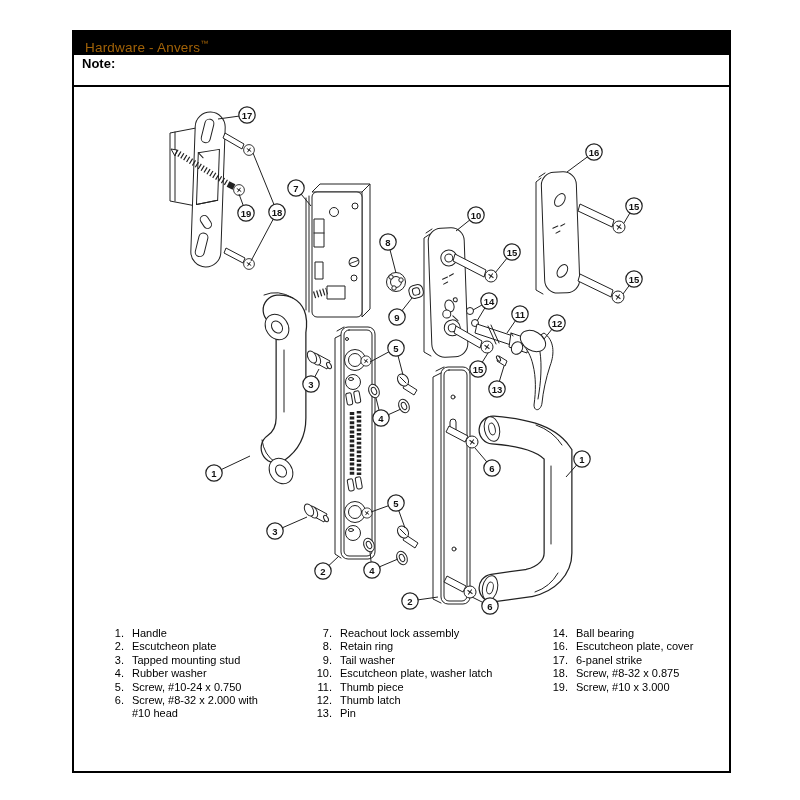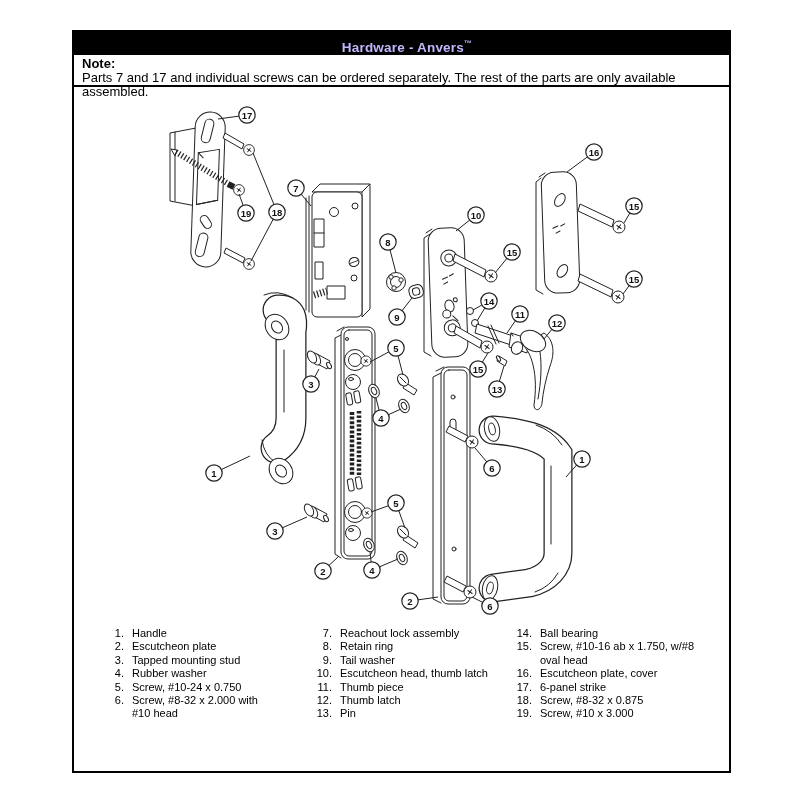--- a/index.html
+++ b/index.html
@@ -1,53 +1,52 @@
 <!DOCTYPE html>
 <html><head>
 <meta charset="utf-8">
 <style>
   html,body{margin:0;padding:0;background:#fff;}
   .page{position:relative;width:800px;height:800px;background:#fff;
         font-family:"Liberation Sans",sans-serif;color:#000;overflow:hidden;}
   .frame{position:absolute;left:72px;top:30px;width:659px;height:743px;
          border:2px solid #000;box-sizing:border-box;display:flex;flex-direction:column;}
-  .hdr{background:#000;color:#c4b5fd;height:23px;line-height:23px;padding-left:11px;
-       font-size:13.5px;font-weight:bold;letter-spacing:.2px;flex:0 0 auto;text-align:center;}
+  .hdr{background:#000;color:#a16207;height:23px;line-height:23px;padding-left:11px;
+       font-size:13.5px;font-weight:normal;letter-spacing:.2px;flex:0 0 auto;}
   .hdr sup{font-size:8px;vertical-align:super;}
   .note{flex:0 0 auto;height:32px;box-sizing:border-box;border-bottom:2px solid #000;
         padding:2px 8px 0 8px;font-size:13px;line-height:14px;}
   .note b{font-weight:bold;}
   .diagram{flex:1 1 auto;position:relative;border-radius:22px;}
   .diagram svg{position:absolute;left:0;top:0;width:100%;height:100%;}
   .plist{position:absolute;top:540px;font-size:11px;line-height:13.4px;}
   .plist .prow{display:flex;}
   .pnum{flex:0 0 auto;text-align:right;}
   .plbl{margin-left:8px;white-space:pre-line;}
   .c1{left:36px;}  .c1 .pnum{width:14px;}
   .c2{left:238px;} .c2 .pnum{width:20px;}
-  .c3{left:438px;} .c3 .pnum{width:20px;}
+  .c3{left:438px;} .c3 .pnum{width:20px;margin-left:36px;}
   
   svg .ln{stroke:#222;stroke-width:1;fill:none;stroke-linecap:round;stroke-linejoin:round;}
   svg .wh{stroke:#222;stroke-width:1;fill:#fff;stroke-linejoin:round;}
   svg [data-name="callouts-layer"] line{stroke:#222;stroke-width:1;}
   svg [data-name="callouts-layer"] circle{fill:#fff;stroke:#222;stroke-width:1.2;}
   svg [data-name="callouts-layer"] text{font-family:"Liberation Sans",sans-serif;font-size:9.5px;
       font-weight:600;fill:#111;text-anchor:middle;dominant-baseline:central;}
 </style>
 </head>
 <body>
 
 <div class="page" data-name="page">
   <div class="frame" data-name="document-frame">
 
     <div class="hdr" data-name="page-title"><span data-name="title-text">Hardware - Anvers</span><sup data-name="trademark-symbol">™</sup></div>
 
     <div class="note" data-name="note-box">
       <b data-name="note-label">Note:</b><br>
-      <span data-name="note-text">Parts 7 and 17 and individual screws can be ordered separately. The rest of the parts are only available assembled.</span>
     </div>
 
     <div class="diagram" data-name="exploded-diagram">
       <svg viewBox="74 87 655 684" preserveAspectRatio="none" data-name="diagram-svg">
         <defs>
           <g id="sh">
             <circle r="6" fill="#fff" stroke="#222" stroke-width="1"></circle>
             <path d="M-3,0H3M0,-3V3" stroke="#222" stroke-width="1" fill="none" transform="rotate(35)"></path>
           </g>
         </defs>
@@ -446,44 +445,39 @@
           <div class="prow" data-name="parts-list-item">
             <span class="pnum" data-name="part-number">8.</span>
             <span class="plbl" data-name="part-label">Retain ring</span>
           </div>
           <div class="prow" data-name="parts-list-item">
             <span class="pnum" data-name="part-number">9.</span>
             <span class="plbl" data-name="part-label">Tail washer</span>
           </div>
           <div class="prow" data-name="parts-list-item">
             <span class="pnum" data-name="part-number">10.</span>
-            <span class="plbl" data-name="part-label">Escutcheon head, thumb latch</span>
+            <span class="plbl" data-name="part-label">Escutcheon plate, washer latch</span>
           </div>
           <div class="prow" data-name="parts-list-item">
             <span class="pnum" data-name="part-number">11.</span>
             <span class="plbl" data-name="part-label">Thumb piece</span>
           </div>
           <div class="prow" data-name="parts-list-item">
             <span class="pnum" data-name="part-number">12.</span>
             <span class="plbl" data-name="part-label">Thumb latch</span>
           </div>
           <div class="prow" data-name="parts-list-item">
             <span class="pnum" data-name="part-number">13.</span>
             <span class="plbl" data-name="part-label">Pin</span>
           </div>
         </div>
       <div class="plist c3" data-name="parts-list-column-3">
           <div class="prow" data-name="parts-list-item">
             <span class="pnum" data-name="part-number">14.</span>
             <span class="plbl" data-name="part-label">Ball bearing</span>
-          </div>
-          <div class="prow" data-name="parts-list-item">
-            <span class="pnum" data-name="part-number">15.</span>
-            <span class="plbl" data-name="part-label">Screw, #10-16 ab x 1.750, w/#8
-oval head</span>
           </div>
           <div class="prow" data-name="parts-list-item">
             <span class="pnum" data-name="part-number">16.</span>
             <span class="plbl" data-name="part-label">Escutcheon plate, cover</span>
           </div>
           <div class="prow" data-name="parts-list-item">
             <span class="pnum" data-name="part-number">17.</span>
             <span class="plbl" data-name="part-label">6-panel strike</span>
           </div>
           <div class="prow" data-name="parts-list-item">

